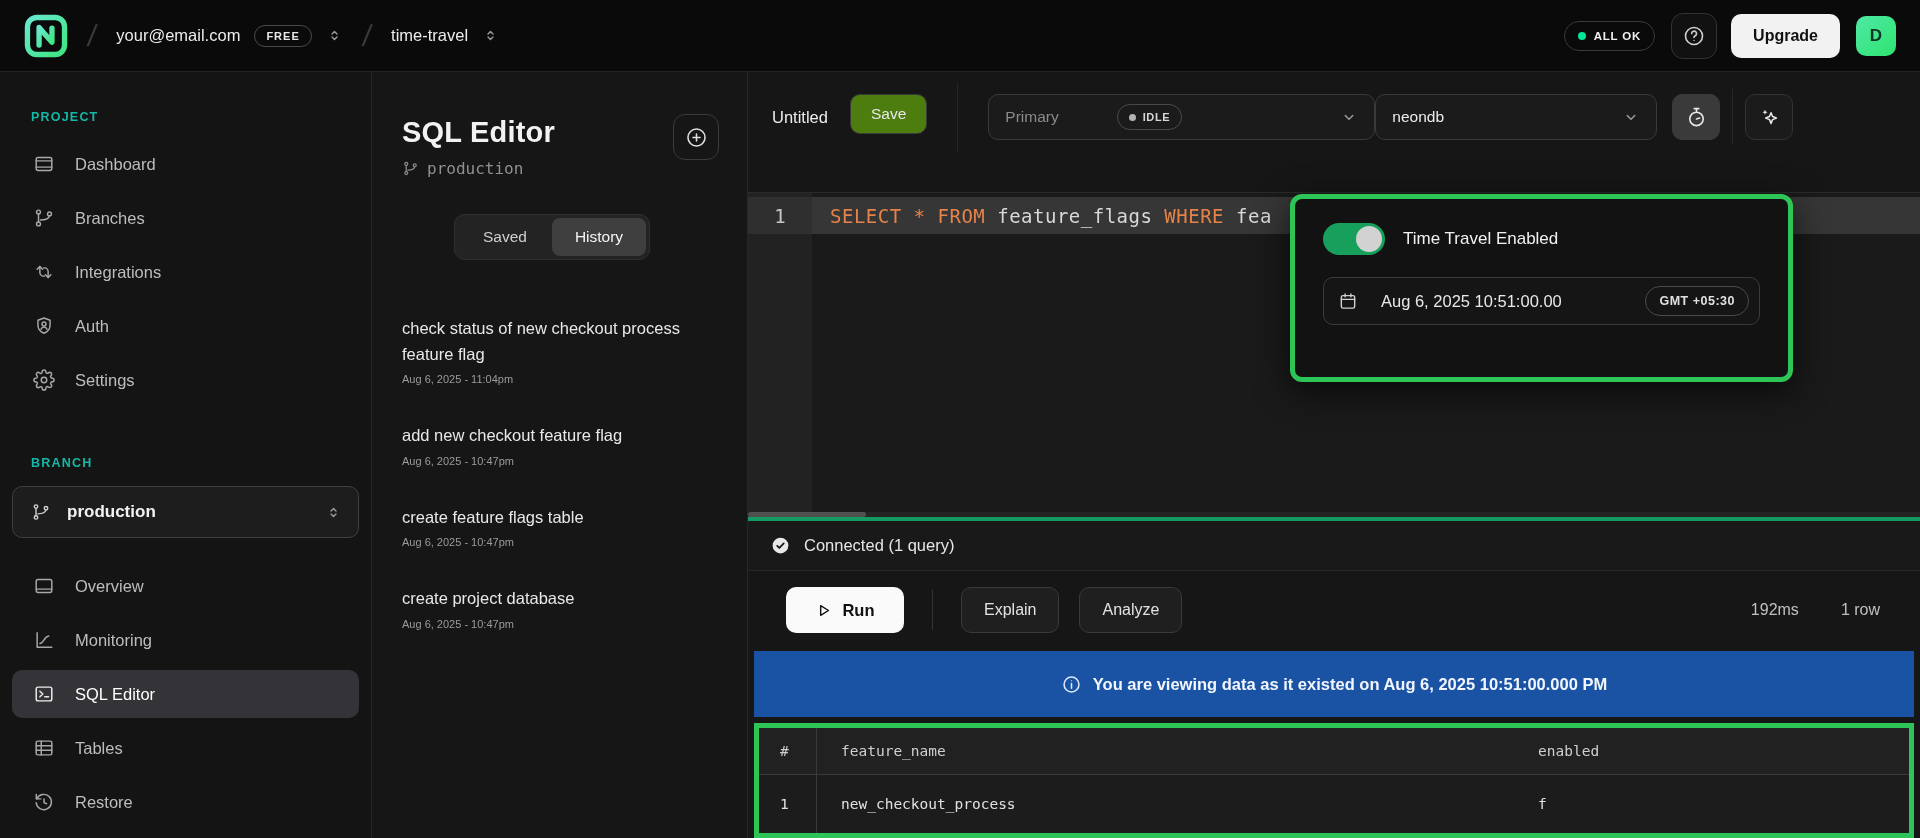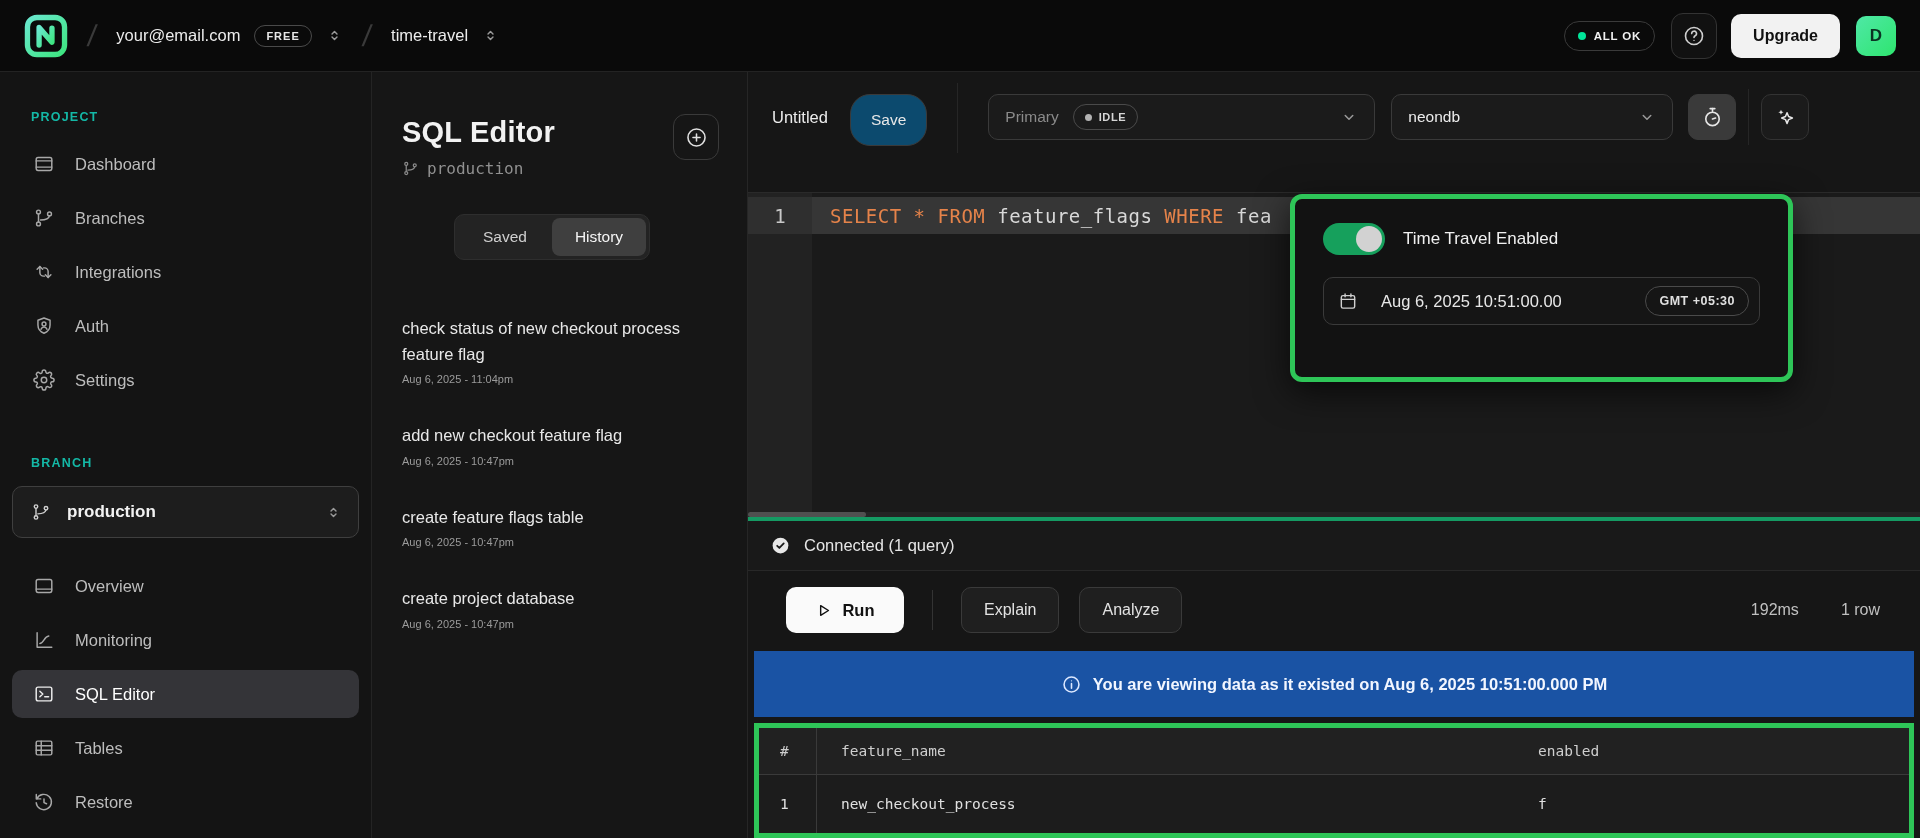--- a/index.html
+++ b/index.html
@@ -47,29 +47,29 @@
   .seg button.active { background:#3f3f3f; color:#f5f5f5; }
   .hist { margin-top:56px; padding-right:34px; }
   .hist-item { margin-bottom:38px; cursor:pointer; }
   .hist-title { color:#e8e8e8; font-size:16.5px; line-height:1.55; word-break:break-word; }
   .hist-date { color:#9b9b9b; font-size:11px; margin-top:6px; }
 
   
   .main { flex:1; background:#161616; display:flex; flex-direction:column; position:relative; min-width:0; }
   .toolbar { height:121px; border-bottom:1px solid #2a2a2a; display:flex; align-items:flex-start; padding:22px 0 0 24px; }
   .tab-title { height:46px; display:flex; align-items:center; font-size:16.5px; color:#ececec; margin-right:22px; }
-  .save-btn { height:52px; padding:0 20px; border:1px solid #3a3a3a; border-radius:20px; background:#0c4a6e; color:#e8e8e8; font-size:15.5px; display:flex; align-items:center; }
+  .save-btn { height:40px; padding:0 20px; border:1px solid #3a3a3a; border-radius:10px; background:#4d7c0f; color:#e8e8e8; font-size:15.5px; display:flex; align-items:center; }
   .tb-div { width:1px; height:70px; background:#262626; margin:-11px 30px 0 30px; }
-  .dd { height:46px; border:1px solid #3a3a3a; border-radius:10px; background:#1b1b1b; display:flex; align-items:center; padding:0 16px; }
+  .dd { height:46px; border:1px solid #3a3a3a; border-radius:10px; background:#1b1b1b; display:flex; align-items:center; padding:0 16px;gap:44px; }
   .dd-compute { width:387px; }
   .dd-compute .name { color:#8a8a8a; font-size:15.5px; }
   .idle-pill { margin-left:14px; height:26px; padding:0 11px; display:inline-flex; align-items:center; gap:7px; border:1px solid #4a4a4a; border-radius:999px; font-size:11px; font-weight:700; letter-spacing:.6px; color:#d6d6d6; }
   .idle-dot { width:7px; height:7px; border-radius:50%; background:#b3b3b3; }
   .dd .chev { margin-left:auto; color:#9a9a9a; display:flex; }
-  .dd-db { width:282px; margin-left:16px; }
+  .dd-db { width:282px; }
   .dd-db .name { color:#ececec; font-size:15.5px; }
   .icon-btn { width:48px; height:46px; border-radius:10px; display:flex; align-items:center; justify-content:center; color:#e6e6e6; }
   .tt-btn { background:#3a3a3a; border:1px solid #3a3a3a; margin-left:15px; }
   .ai-btn { background:#1b1b1b; border:1px solid #333; }
   .tb-div2 { width:1px; height:56px; background:#262626; margin:-5px 12px 0 12px; }
 
   
   .editor { flex:1; position:relative; background:#1a1a1a; overflow:hidden; }
   .gutter-strip { position:absolute; left:0; top:0; bottom:0; width:64px; background:#222; }
   .code-row { position:absolute; left:0; top:4px; right:0; height:37px; display:flex; font-family:"DejaVu Sans Mono", monospace; font-size:19px; }

